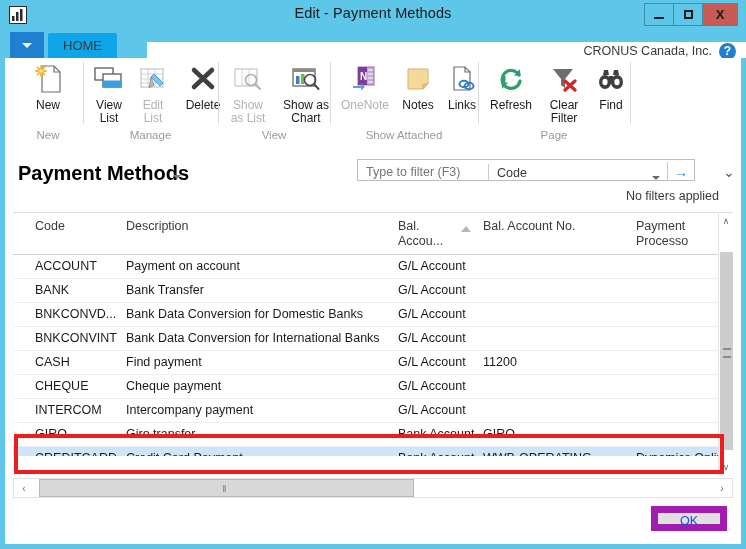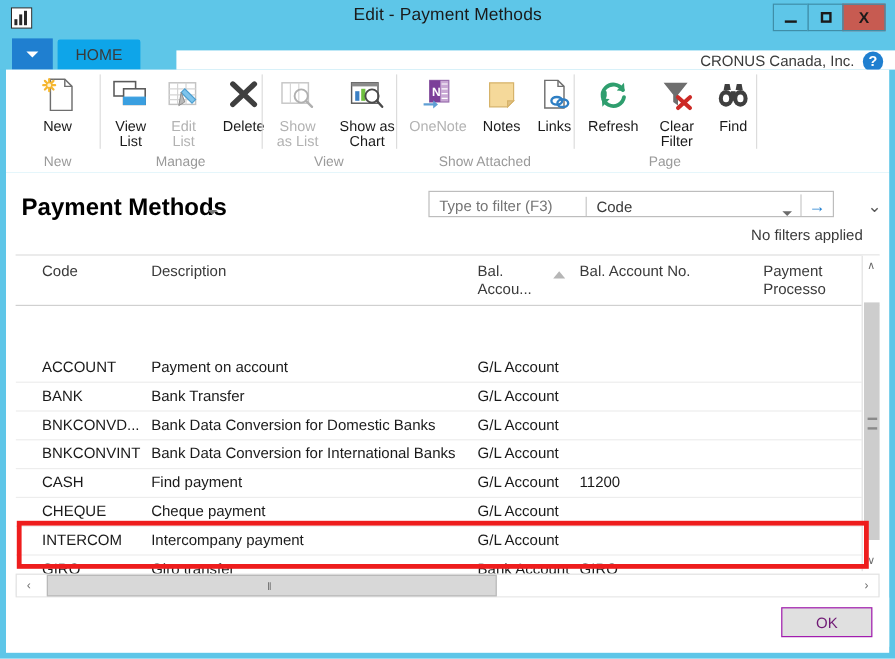--- a/index.html
+++ b/index.html
@@ -290,21 +290,20 @@
     left: 448px; top: 13px;
     width: 0; height: 0;
     border-left: 5px solid transparent;
     border-right: 5px solid transparent;
     border-bottom: 6px solid #b6b6b6;
   }
   .grid-body {
     position: relative;
     height: 201px;
     overflow: hidden;
-    margin-top: 40px;
   }
   .row {
     position: relative;
     height: 23px;
     border-bottom: 1px solid #ededed;
   }
   .row.selected { background: #cde6f7; }
   .cell {
     position: absolute;
     top: 4px;
@@ -405,23 +404,23 @@
     position: absolute;
     left: 5px; top: 498px;
     width: 736px; height: 41px;
     background: #ffffff;
   }
   .ok-btn {
     position: absolute;
     right: 14px; top: 8px;
     width: 76px; height: 25px;
     background: #e0e0e0;
-    border: 1px solid #a21caf;
+    border: 7px solid #a21caf;
     font-size: 12.5px;
-    color: #701a75;
+    color: #1d4ed8;
     font-family: "Liberation Sans", sans-serif;
     box-sizing: border-box;
   }
 </style>
 </head>
 <body>
 
 <div id="app">
 
   <div class="titlebar">

